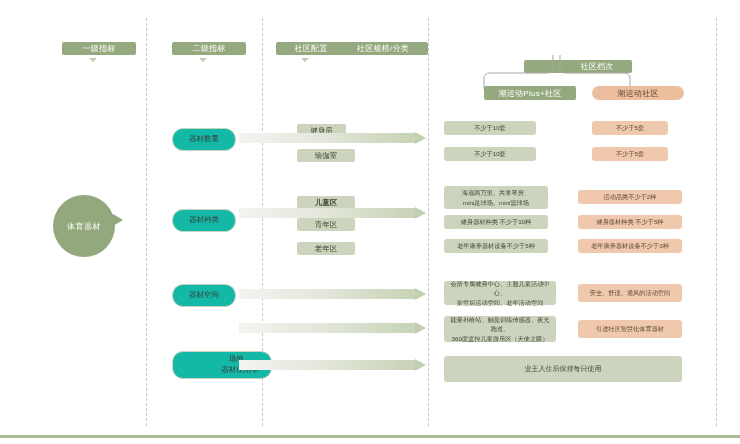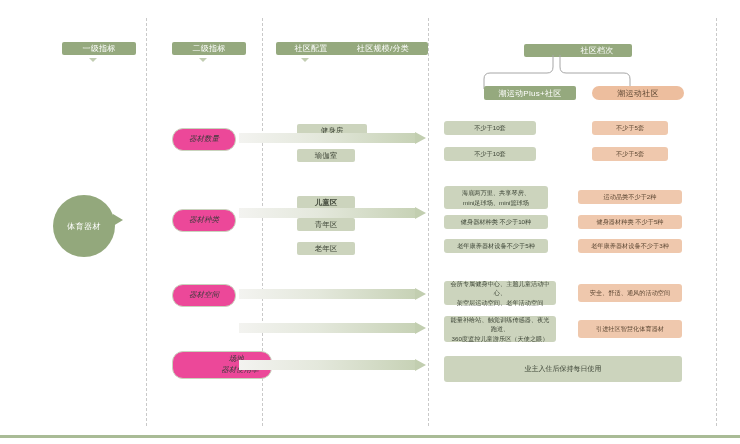--- a/index.html
+++ b/index.html
@@ -44,30 +44,29 @@
     position:absolute;
     width:0;height:0;
     border-left:4px solid transparent;
     border-right:4px solid transparent;
     border-top:4px solid #c2cdb2;
   }
 
   
   .obox{
     position:absolute;
-    background:#ec4899;
+    background:#14b8a6;
     border:1px solid #c9d3bd;
     border-radius:11px;
     color:#3c3c3c;
     font-size:7.5px;
     line-height:1.45;
     display:flex;align-items:center;justify-content:center;
     text-align:center;
     white-space:pre-line;
-    font-style:italic;
   }
 
   
   .pill{
     position:absolute;
     background:#ccd4bd;
     color:#41483a;
     font-size:7.5px;
     border-radius:2px;
     display:flex;align-items:center;justify-content:center;
@@ -139,42 +138,42 @@
   <div class="caret" style="left:89px;top:58px;"></div>
 
   <div class="chip" style="left:172px;top:42px;width:62px;">二级指标</div>
   <div class="caret" style="left:199px;top:58px;"></div>
 
   <div class="chip" style="left:276px;top:42px;width:58px;">社区配置</div>
   <div class="caret" style="left:301px;top:58px;"></div>
 
   <div class="chip" style="left:338px;top:42px;width:78px;">社区规模/分类</div>
 
-  <div class="chip" style="left:524px;top:44px;width:58px;padding-left:44px;">社区档次</div>
+  <div class="chip" style="left:524px;top:60px;width:58px;padding-left:44px;">社区档次</div>
 
   <svg class="bracket" style="left:438px;top:55px;width:250px;height:36px;" viewBox="0 0 250 36">
     <path d="M 115 0 L 115 12 Q 115 18 109 18 L 52 18 Q 46 18 46 24 L 46 34" fill="none" stroke="#a6a6a6" stroke-width="1"></path>
     <path d="M 122 0 L 122 12 Q 122 18 128 18 L 186 18 Q 192 18 192 24 L 192 34" fill="none" stroke="#a6a6a6" stroke-width="1"></path>
   </svg>
 
   <div class="chip plus" style="left:444px;top:86px;width:80px;height:14px;">潮运动Plus+社区</div>
   <div class="chip peach" style="left:592px;top:86px;width:80px;height:14px;border-radius:7px;">潮运动社区</div>
 
   <div class="bubble" style="left:53px;top:195px;">
     <span>体育器材</span>
   </div>
   <div class="bubble-tail" style="left:113px;top:214px;"></div>
 
   <div class="obox" style="left:172px;top:128px;width:62px;height:21px;">器材数量</div>
   <div class="obox" style="left:172px;top:209px;width:62px;height:21px;">器材种类</div>
   <div class="obox" style="left:172px;top:284px;width:62px;height:21px;">器材空间</div>
   <div class="obox" style="left:172px;top:351px;width:62px;height:26px;padding-left:36px;">场地、
 器材使用率</div>
 
-  <div class="pill" style="left:297px;top:124px;width:70px;height:13px;">健身房</div>
+  <div class="pill" style="left:297px;top:124px;width:49px;height:13px;">健身房</div>
   <div class="pill" style="left:297px;top:149px;width:58px;height:13px;">瑜伽室</div>
   <div class="pill" style="left:297px;top:196px;width:58px;height:13px;font-weight:bold;">儿童区</div>
   <div class="pill" style="left:297px;top:218px;width:58px;height:13px;">青年区</div>
   <div class="pill" style="left:297px;top:242px;width:58px;height:13px;">老年区</div>
 
   <div class="arrow" style="left:239px;top:132px;width:187px;">
     <div class="shaft"></div>
       <div class="head"></div>
   </div>
   <div class="arrow" style="left:239px;top:207px;width:187px;">

